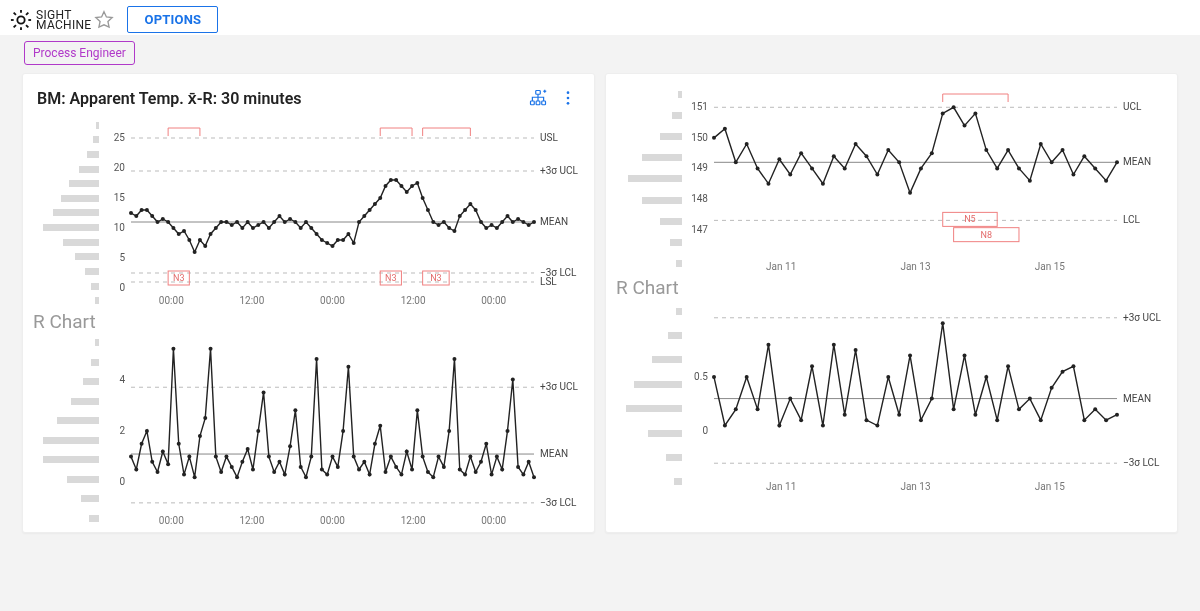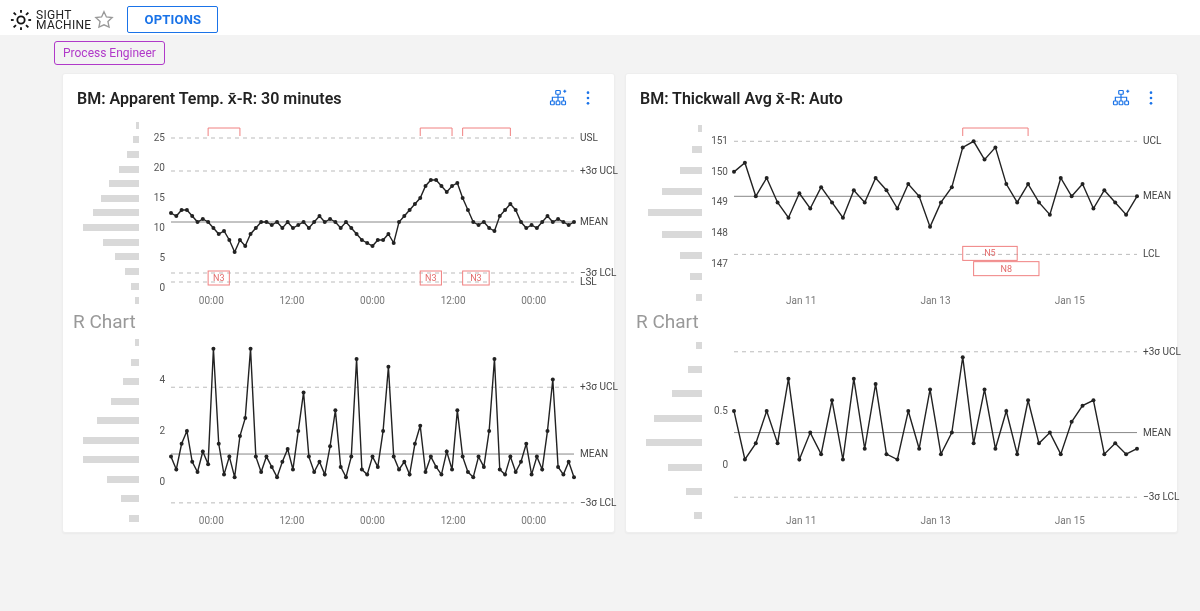--- a/index.html
+++ b/index.html
@@ -44,34 +44,33 @@
   .options-btn {
     border: 1px solid #1a73e8;
     color: #1a73e8;
     font-size: 13px;
     font-weight: 700;
     padding: 5px 16px;
     border-radius: 2px;
     cursor: pointer;
     letter-spacing: .2px;
   }
-  .tag-row { padding: 6px 14px 8px 24px; margin-left: 30px; }
+  .tag-row { padding: 6px 14px 8px 24px; }
   .tag {
     display: inline-block;
     border: 1px solid #b039c9;
     color: #b039c9;
     font-size: 12px;
     padding: 4px 8px;
     border-radius: 3px;
   }
   .panels {
     display: flex;
     gap: 10px;
     padding: 0 22px;
-    margin-left: 40px;
   }
   .panel {
     background: #fff;
     border: 1px solid #eee;
     border-radius: 3px;
     flex: 1;
     padding: 10px 10px 4px 10px;
     box-shadow: 0 1px 2px rgba(0,0,0,.04);
   }
   .panel-head {
@@ -422,41 +421,20 @@
             <text x="148.89999999999998" y="191" class="x-tick-label">12:00</text>
             <text x="229.5" y="191" class="x-tick-label">00:00</text>
             <text x="310.09999999999997" y="191" class="x-tick-label">12:00</text>
             <text x="390.7" y="191" class="x-tick-label">00:00</text>
           </svg>
       </div>
     </div>
   </div>
 
   <div class="panel">
-    <div class="panel-head">
-      <div class="panel-title">BM: Thickwall Avg x̄-R: Auto</div>
-      <div class="icon-btn">
-        <svg width="18" height="18" viewBox="0 0 24 24">
-          <rect x="9" y="2" width="6" height="5" rx="1" fill="none" stroke="currentColor" stroke-width="1.6"></rect>
-          <rect x="2" y="16" width="5" height="5" rx="1" fill="none" stroke="currentColor" stroke-width="1.6"></rect>
-          <rect x="9.5" y="16" width="5" height="5" rx="1" fill="none" stroke="currentColor" stroke-width="1.6"></rect>
-          <rect x="17" y="16" width="5" height="5" rx="1" fill="none" stroke="currentColor" stroke-width="1.6"></rect>
-          <path d="M12 7v4M12 11h-7.5v5M12 11v5M12 11h7.5v5" fill="none" stroke="currentColor" stroke-width="1.6"></path>
-          <line x1="19" y1="3" x2="23" y2="3" stroke="currentColor" stroke-width="1.6"></line>
-          <line x1="21" y1="1" x2="21" y2="5" stroke="currentColor" stroke-width="1.6"></line>
-        </svg>
-      </div>
-      <div class="icon-btn">
-        <svg width="16" height="16" viewBox="0 0 24 24">
-          <circle cx="12" cy="4" r="2" fill="currentColor"></circle>
-            <circle cx="12" cy="12" r="2" fill="currentColor"></circle>
-            <circle cx="12" cy="20" r="2" fill="currentColor"></circle>
-        </svg>
-      </div>
-    </div>
     <div class="chart-stack">
       <div class="chart-row">
         <div class="hist">
             <div class="bar" style="width: 4px;"></div>
             <div class="bar" style="width: 10px;"></div>
             <div class="bar" style="width: 22px;"></div>
             <div class="bar" style="width: 40px;"></div>
             <div class="bar" style="width: 54px;"></div>
             <div class="bar" style="width: 40px;"></div>
             <div class="bar" style="width: 22px;"></div>

